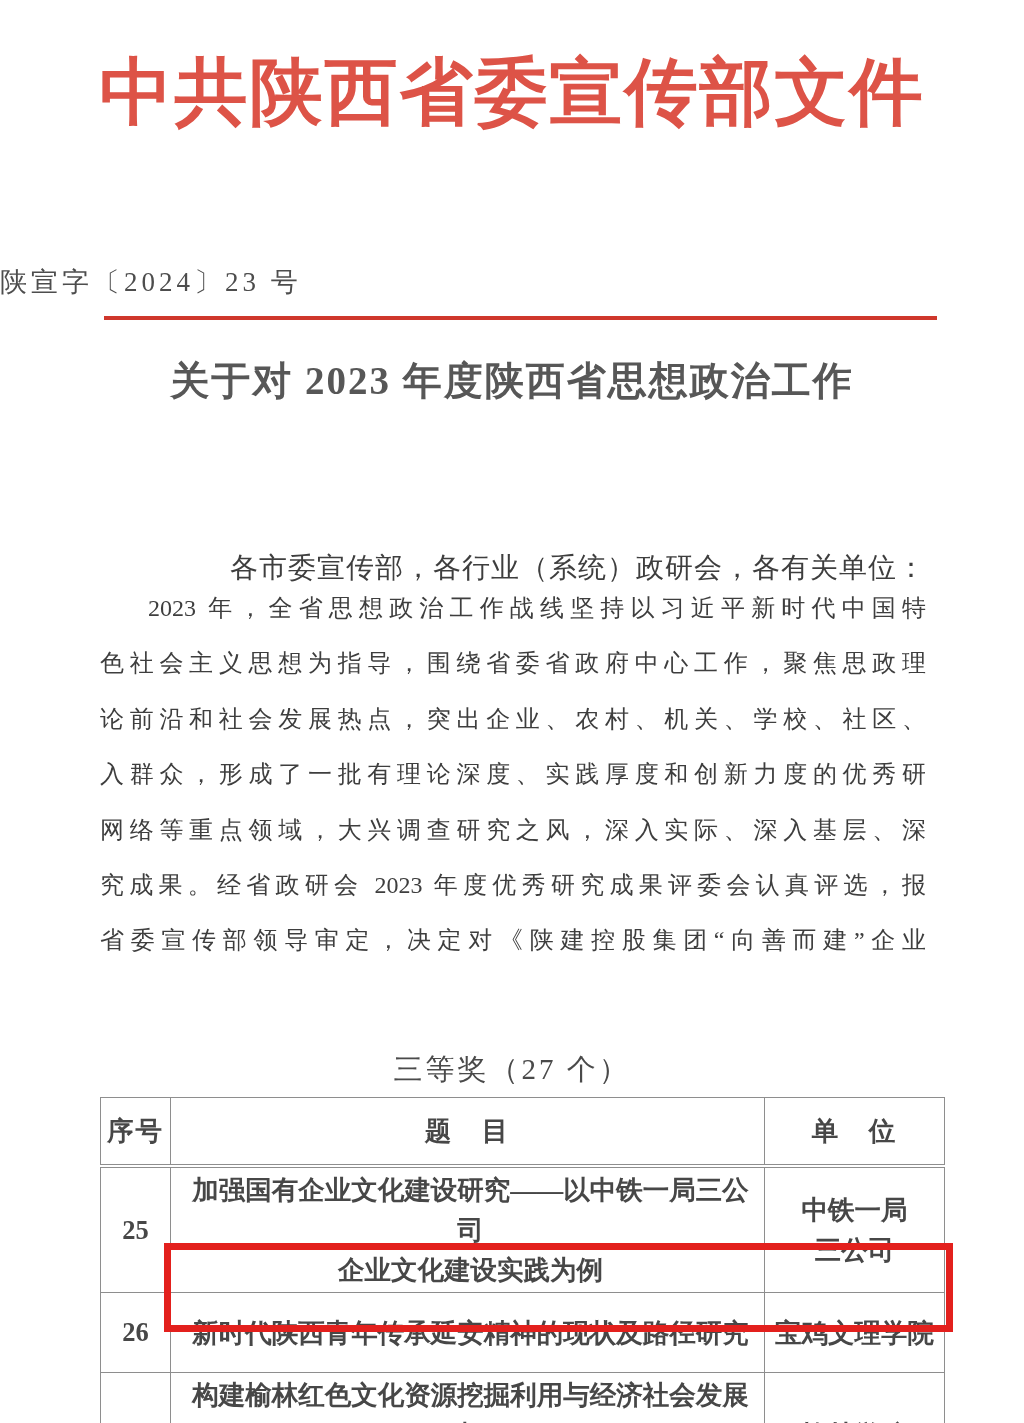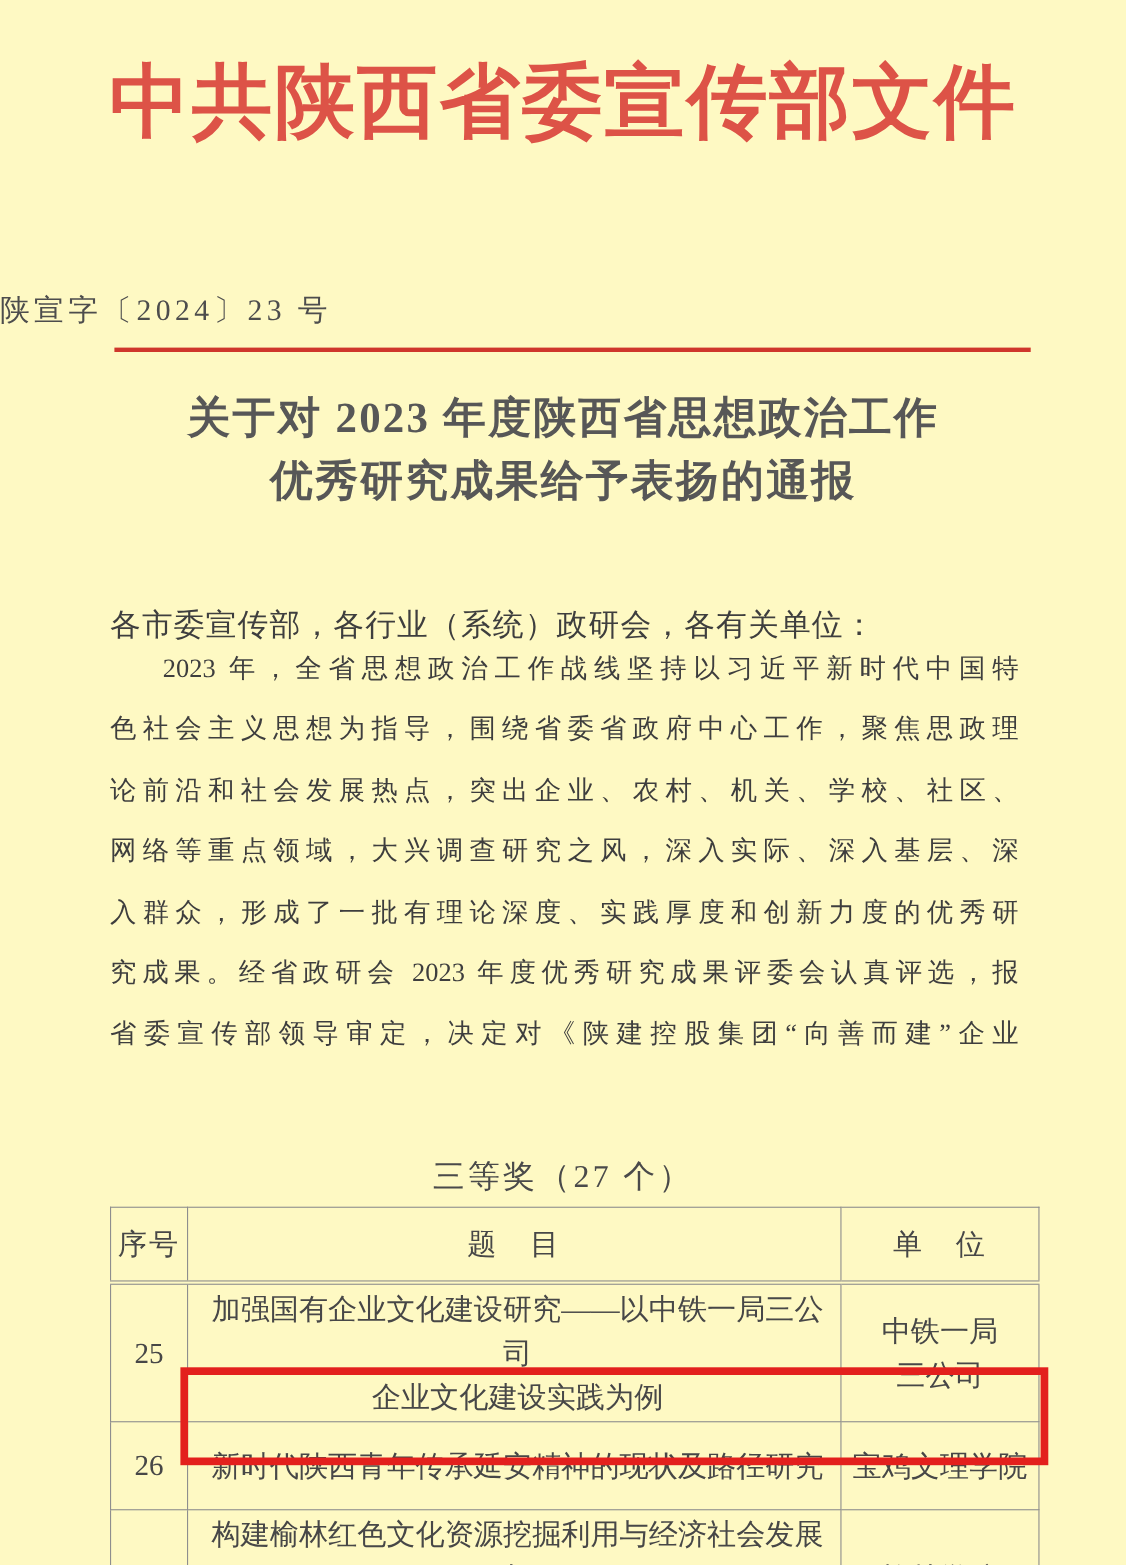--- a/index.html
+++ b/index.html
@@ -1,20 +1,20 @@
 <!DOCTYPE html>
 <html><head>
 <meta charset="utf-8">
 <style>
   html,body{margin:0;padding:0;background:#e9e9e9;}
   .page{
     position:relative;
     width:1024px;height:1423px;
     margin:0 auto;
-    background:#fef9c3;
+    background:#ffffff;
     overflow:hidden;
     font-family:"Liberation Serif","DejaVu Serif",serif;
     color:#3e3e3e;
   }
   
   .header-title{
     position:absolute;top:44px;left:0;right:0;
     text-align:center;
     font-size:73px;font-weight:700;
     letter-spacing:2px;
@@ -40,20 +40,21 @@
     color:#575757;
     line-height:57px;
     letter-spacing:2px;
   }
   
   .salutation{
     position:absolute;top:549px;left:100px;width:826px;
     font-size:28px;color:#3e3e3e;
     letter-spacing:1px;
     white-space:nowrap;
+    text-align:right;
   }
   .paragraph{
     position:absolute;top:581px;left:100px;width:826px;
     font-size:24px;color:#3e3e3e;
   }
   .para-line{
     line-height:55.4px;
     text-align:justify;
     text-align-last:justify;
     text-justify:inter-character;
@@ -74,21 +75,21 @@
     table-layout:fixed;
     font-size:26.5px;color:#474747;
   }
   .award-table col.c-index{width:70px;}
   .award-table col.c-title{width:594px;}
   .award-table col.c-unit{width:180px;}
   .award-table th,.award-table td{
     border:1px solid #8e8e8e;
     padding:2px 0;
     vertical-align:middle;
-    font-weight:400;
+    font-weight:700;
   }
   .award-table thead th{
     height:62px;
     border-bottom:4px double #8e8e8e;
     letter-spacing:2px;
   }
   .award-table td.cell-index{text-align:center;font-family:"Liberation Serif","DejaVu Serif",serif;}
   .award-table td.cell-title{
     text-align:center;padding-left:16px;padding-right:10px;
     white-space:pre-line;line-height:40px;
@@ -114,31 +115,30 @@
 <div class="page">
 
   <div class="header-title">中共陕西省委宣传部文件</div>
 
   <div class="doc-number">陕宣字〔2024〕23 号</div>
 
   <div class="red-rule"></div>
 
   <div class="doc-title">
     <div>关于对 2023 年度陕西省思想政治工作</div>
-    <div>优秀研究成果给予表扬的通报</div>
   </div>
 
   <div class="salutation">各市委宣传部，各行业（系统）政研会，各有关单位：</div>
 
   <div class="paragraph">
     <div class="para-line">2023 年，全省思想政治工作战线坚持以习近平新时代中国特</div>
     <div class="para-line">色社会主义思想为指导，围绕省委省政府中心工作，聚焦思政理</div>
     <div class="para-line">论前沿和社会发展热点，突出企业、农村、机关、学校、社区、</div>
+    <div class="para-line">入群众，形成了一批有理论深度、实践厚度和创新力度的优秀研</div>
     <div class="para-line">网络等重点领域，大兴调查研究之风，深入实际、深入基层、深</div>
-    <div class="para-line">入群众，形成了一批有理论深度、实践厚度和创新力度的优秀研</div>
     <div class="para-line">究成果。经省政研会 2023 年度优秀研究成果评委会认真评选，报</div>
     <div class="para-line">省委宣传部领导审定，决定对《陕建控股集团“向善而建”企业</div>
   </div>
 
   <div class="section-heading">三等奖（27 个）</div>
 
   <table class="award-table">
     <colgroup>
       <col class="c-index">
         <col class="c-title">

